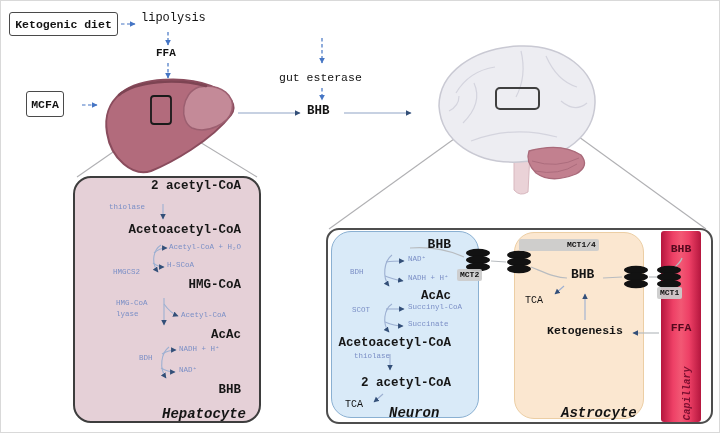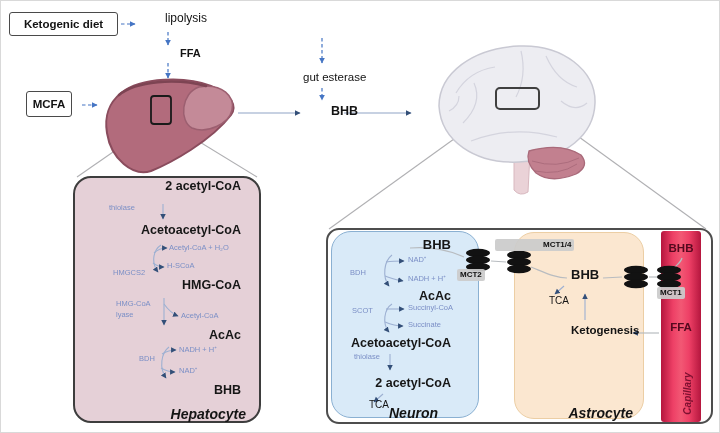--- a/index.html
+++ b/index.html
@@ -1,29 +1,29 @@
 <!DOCTYPE html>
 <html><head>
 <meta charset="utf-8">
 <style>
   html,body{margin:0;padding:0;background:#fff;}
   .canvas{
     position:relative;width:720px;height:433px;background:#ffffff;
-    font-family:Liberation Sans, sans-serif;overflow:hidden;
+    font-family:Liberation Mono, monospace;overflow:hidden;
     border:1px solid #d9d9d9;box-sizing:border-box;color:#111;
   }
   .abs{position:absolute;}
   svg.overlay{position:absolute;left:0;top:0;width:720px;height:433px;pointer-events:none;}
   
   .flowbox{
     border:1.6px solid #4a4a4a;border-radius:3px;background:#fff;
     display:flex;align-items:center;justify-content:center;
     font-size:11.5px;font-weight:600;color:#131313;box-sizing:border-box;
   }
-  .plain{font-size:11.5px;color:#131313;white-space:nowrap;margin-left:24px;}
+  .plain{font-size:11.5px;color:#131313;white-space:nowrap;}
   .bold{font-weight:700;}
   .met{font-size:12.5px;font-weight:700;color:#161616;white-space:nowrap;}
   .col{text-align:right;}
   .enz{font-size:7.5px;color:#7b8fc6;white-space:nowrap;line-height:1.25;}
   .comp-label{font-size:14px;font-weight:700;font-style:italic;color:#141414;white-space:nowrap;}
   .mct{
     font-size:8px;font-weight:700;color:#0f0f0f;background:rgba(203,203,203,0.93);
     padding:1px 3px;border-radius:2px;white-space:nowrap;line-height:1.2;
   }
   
@@ -166,21 +166,21 @@
         <ellipse cx="668" cy="276" rx="12" ry="4.2"></ellipse>
         <ellipse cx="668" cy="283" rx="12" ry="4.2"></ellipse>
     </g>
   </svg>
 
   <div class="abs flowbox" style="left:8px;top:11px;width:109px;height:24px;">
     <span>Ketogenic diet</span>
   </div>
   <div class="abs plain" style="left:140px;top:10px;font-size:12px;">lipolysis</div>
   <div class="abs plain bold" style="left:155px;top:46px;font-size:11px;">FFA</div>
-  <div class="abs flowbox" style="left:25px;top:90px;width:46px;height:26px;">
+  <div class="abs flowbox" style="left:25px;top:90px;width:38px;height:26px;">
     <span>MCFA</span>
   </div>
   <div class="abs plain" style="left:278px;top:70px;">gut esterase</div>
   <div class="abs plain bold" style="left:306px;top:103px;font-size:12.5px;">BHB</div>
 
   <div class="abs met col" style="left:80px;top:178px;width:160px;">2 acetyl-CoA</div>
   <div class="abs enz" style="left:108px;top:202px;">thiolase</div>
   <div class="abs met col" style="left:80px;top:222px;width:160px;">Acetoacetyl-CoA</div>
   <div class="abs enz" style="left:112px;top:267px;">HMGCS2</div>
   <div class="abs enz" style="left:168px;top:242px;text-align:center;">Acetyl-CoA + H₂O</div>
@@ -204,21 +204,21 @@
   <div class="abs enz" style="left:351px;top:305px;">SCOT</div>
   <div class="abs enz" style="left:407px;top:302px;">Succinyl-CoA</div>
   <div class="abs enz" style="left:407px;top:319px;">Succinate</div>
   <div class="abs met col" style="left:330px;top:335px;width:120px;">Acetoacetyl-CoA</div>
   <div class="abs enz" style="left:353px;top:351px;">thiolase</div>
   <div class="abs met col" style="left:330px;top:375px;width:120px;">2 acetyl-CoA</div>
   <div class="abs plain" style="left:344px;top:398px;font-size:10px;">TCA</div>
   <div class="abs comp-label" style="left:388px;top:404px;width:82px;">Neuron</div>
 
   <div class="abs mct" style="left:456px;top:268px;">MCT2</div>
-  <div class="abs mct" style="left:494px;top:238px;padding-left:48px;">MCT1/4</div>
+  <div class="abs mct" style="left:518px;top:238px;padding-left:48px;">MCT1/4</div>
   <div class="abs mct" style="left:656px;top:286px;">MCT1</div>
 
   <div class="abs met" style="left:570px;top:266px;font-size:13px;">BHB</div>
   <div class="abs plain" style="left:524px;top:294px;font-size:10px;">TCA</div>
   <div class="abs plain bold" style="left:546px;top:323px;font-size:11.5px;">Ketogenesis</div>
   <div class="abs comp-label" style="left:560px;top:404px;width:72px;text-align:right;">Astrocyte</div>
 
   <div class="abs cap-text" style="left:660px;top:241px;width:40px;">BHB</div>
   <div class="abs cap-text" style="left:660px;top:320px;width:40px;">FFA</div>
   <div class="abs cap-rot" style="left:657px;top:386px;width:60px;height:13px;">Capillary</div>

